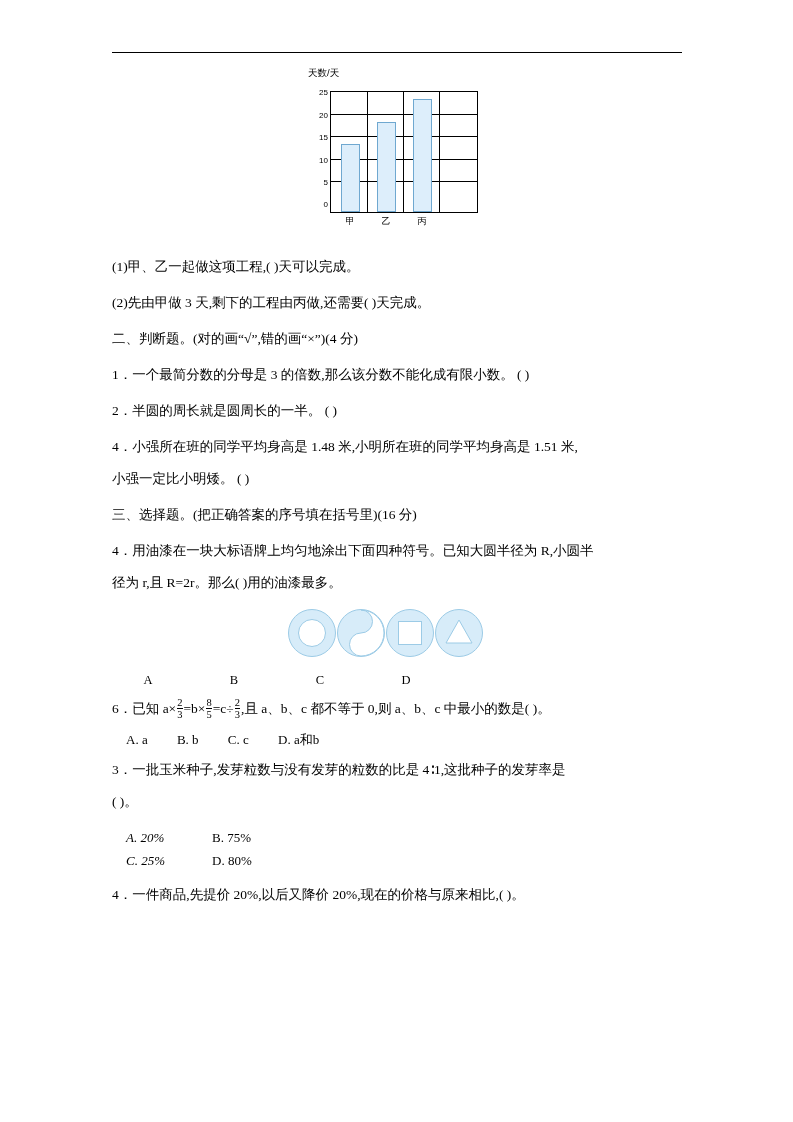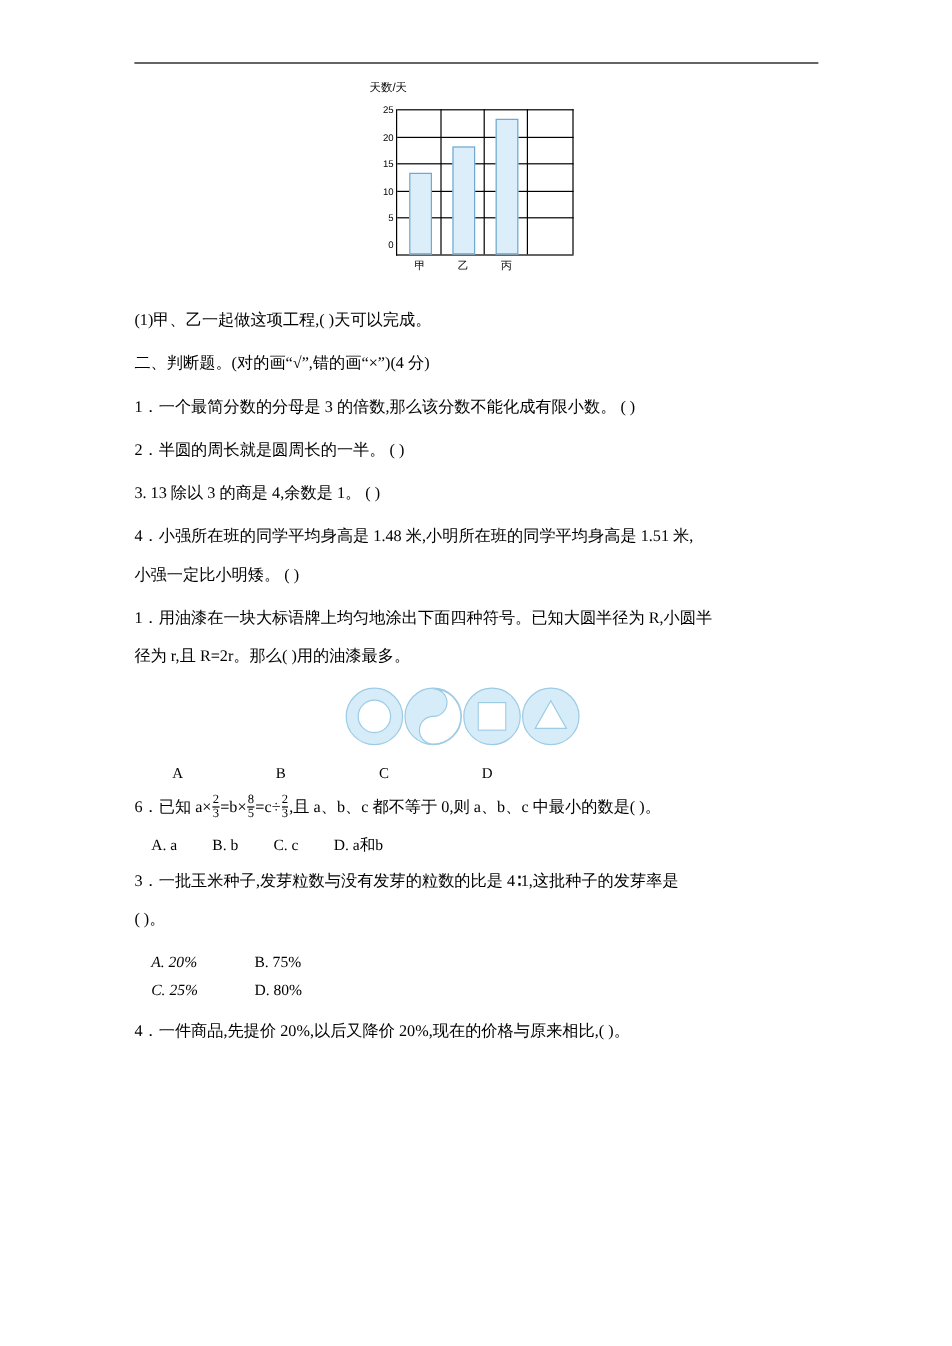--- a/index.html
+++ b/index.html
@@ -242,31 +242,32 @@
           <div class="bar" style="left:82px; width:19px; height:113px;"></div>
 
           <span class="xtick" style="left:19px;">甲</span>
           <span class="xtick" style="left:55px;">乙</span>
           <span class="xtick" style="left:91px;">丙</span>
         </div>
       </div>
     </div>
 
     <p class="q">(1)甲、乙一起做这项工程,(         )天可以完成。</p>
+    <p class="q">(2)先由甲做 3 天,剩下的工程由丙做,还需要(         )天完成。</p>
 
     <p class="sec-head">二、判断题。(对的画“√”,错的画“×”)(4 分)</p>
 
     <p class="q">1．一个最简分数的分母是 3 的倍数,那么该分数不能化成有限小数。 (        )</p>
     <p class="q">2．半圆的周长就是圆周长的一半。 (        )</p>
-    <p class="q">3. 13 除以 3 的商是 4,余数是 1。 (        )</p>
     <p class="q tight">4．小强所在班的同学平均身高是 1.48 米,小明所在班的同学平均身高是 1.51 米,</p>
     <p class="q">小强一定比小明矮。 (        )</p>
 
-
-    <p class="q tight">1．用油漆在一块大标语牌上均匀地涂出下面四种符号。已知大圆半径为 R,小圆半</p>
+    <p class="sec-head">三、选择题。(把正确答案的序号填在括号里)(16 分)</p>
+
+    <p class="q tight">4．用油漆在一块大标语牌上均匀地涂出下面四种符号。已知大圆半径为 R,小圆半</p>
     <p class="q">径为 r,且 R=2r。那么(        )用的油漆最多。</p>
 
     <div class="shapes">
       <div class="shape-row">
         <div class="circ">
           <div class="inner-circ"></div>
         </div>
         <div class="circ">
           <svg width="46" height="46" viewBox="0 0 46 46">
             <path d="M23 0 A23 23 0 0 1 23 46 A11.5 11.5 0 0 1 23 23 A11.5 11.5 0 0 0 23 0 Z" fill="#ffffff" stroke="#9ccbe6" stroke-width="1"></path>

